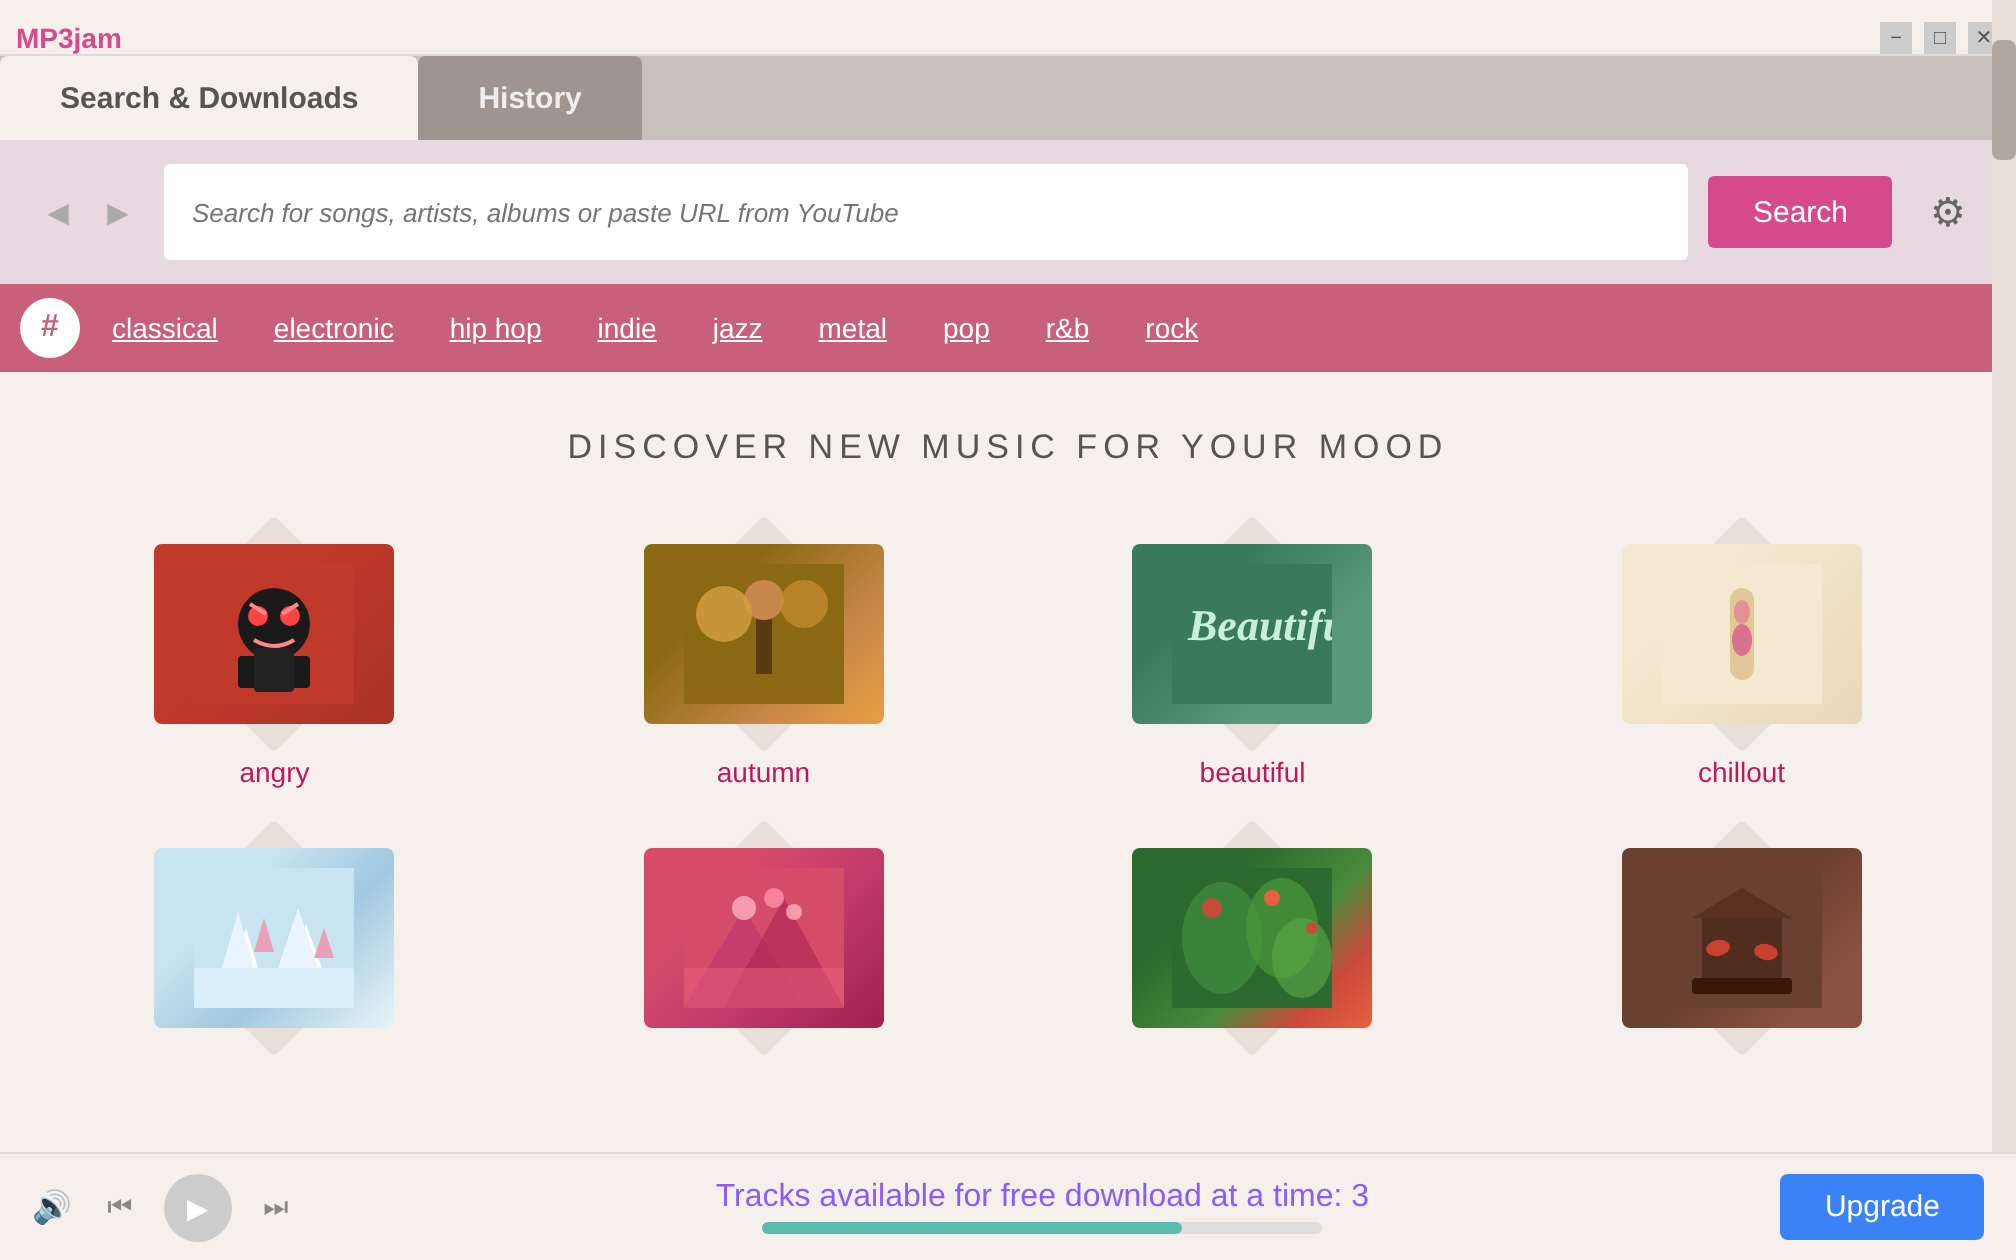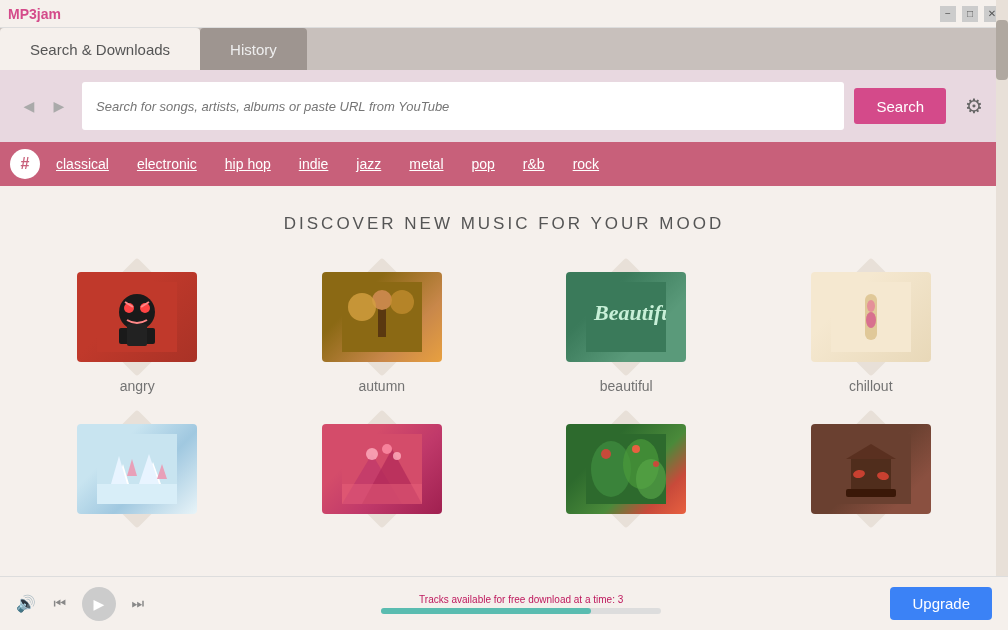--- a/index.html
+++ b/index.html
@@ -3,21 +3,21 @@
   <meta charset="utf-8">
   <style>
     * { margin: 0; padding: 0; box-sizing: border-box; }
     body { font-family: Arial, sans-serif; background: #f0ece8; width: 1008px; height: 630px; overflow: hidden; position: relative; }
 
     
     .title-bar {
       background: #f5f0ec;
       height: 28px;
       display: flex;
-      align-items: center;
+      align-items: flex-end;
       padding: 0 8px;
       border-bottom: 1px solid #ddd;
     }
     .title-bar-logo {
       color: #d44a8a;
       font-weight: bold;
       font-size: 14px;
       flex: 1;
     }
     .title-bar-controls {
@@ -41,21 +41,21 @@
       height: 42px;
     }
     .tab {
       display: flex;
       align-items: center;
       justify-content: center;
       padding: 0 30px;
       font-size: 15px;
       cursor: pointer;
       color: #fff;
-      font-weight: 400;
+      font-weight: 700;
     }
     .tab.active {
       background: #f5f0ec;
       color: #555;
       border-radius: 4px 4px 0 0;
     }
     .tab.inactive {
       background: #9e9590;
       color: #eee;
       border-radius: 4px 4px 0 0;
@@ -198,21 +198,21 @@
       border-radius: 4px;
       position: relative;
       z-index: 1;
       display: flex; align-items: center; justify-content: center;
       font-size: 11px;
       color: #fff;
       font-weight: bold;
       overflow: hidden;
     }
     .mood-label {
-      color: #737373;
+      color: #be185d;
       font-size: 14px;
       margin-top: 6px;
     }
 
     
     .angry-img { background: linear-gradient(135deg, #c0392b 40%, #a93226 100%); }
     .autumn-img { background: linear-gradient(135deg, #8B6914 30%, #c8874a 70%, #e8a040 100%); }
     .beautiful-img { background: linear-gradient(135deg, #3a7a5a 30%, #5a9a7a 70%); }
     .chillout-img { background: linear-gradient(135deg, #f5e8d0 30%, #e8d8b8 100%); }
     .winter-img { background: linear-gradient(135deg, #c8e4f0 30%, #a0c8e0 60%, #e8f4f8 100%); }
@@ -259,22 +259,22 @@
       cursor: pointer;
       color: #fff;
       font-size: 14px;
       display: flex; align-items: center; justify-content: center;
     }
     .track-info {
       flex: 1;
       text-align: center;
     }
     .track-status {
-      font-size: 10px;
-      color: #be185d;
+      font-size: 16px;
+      color: #8b5cf6;
     }
     .progress-bar-container {
       width: 280px;
       height: 6px;
       background: #ddd;
       border-radius: 3px;
       margin: 0 auto;
       margin-top: 3px;
     }
     .progress-bar-fill {

